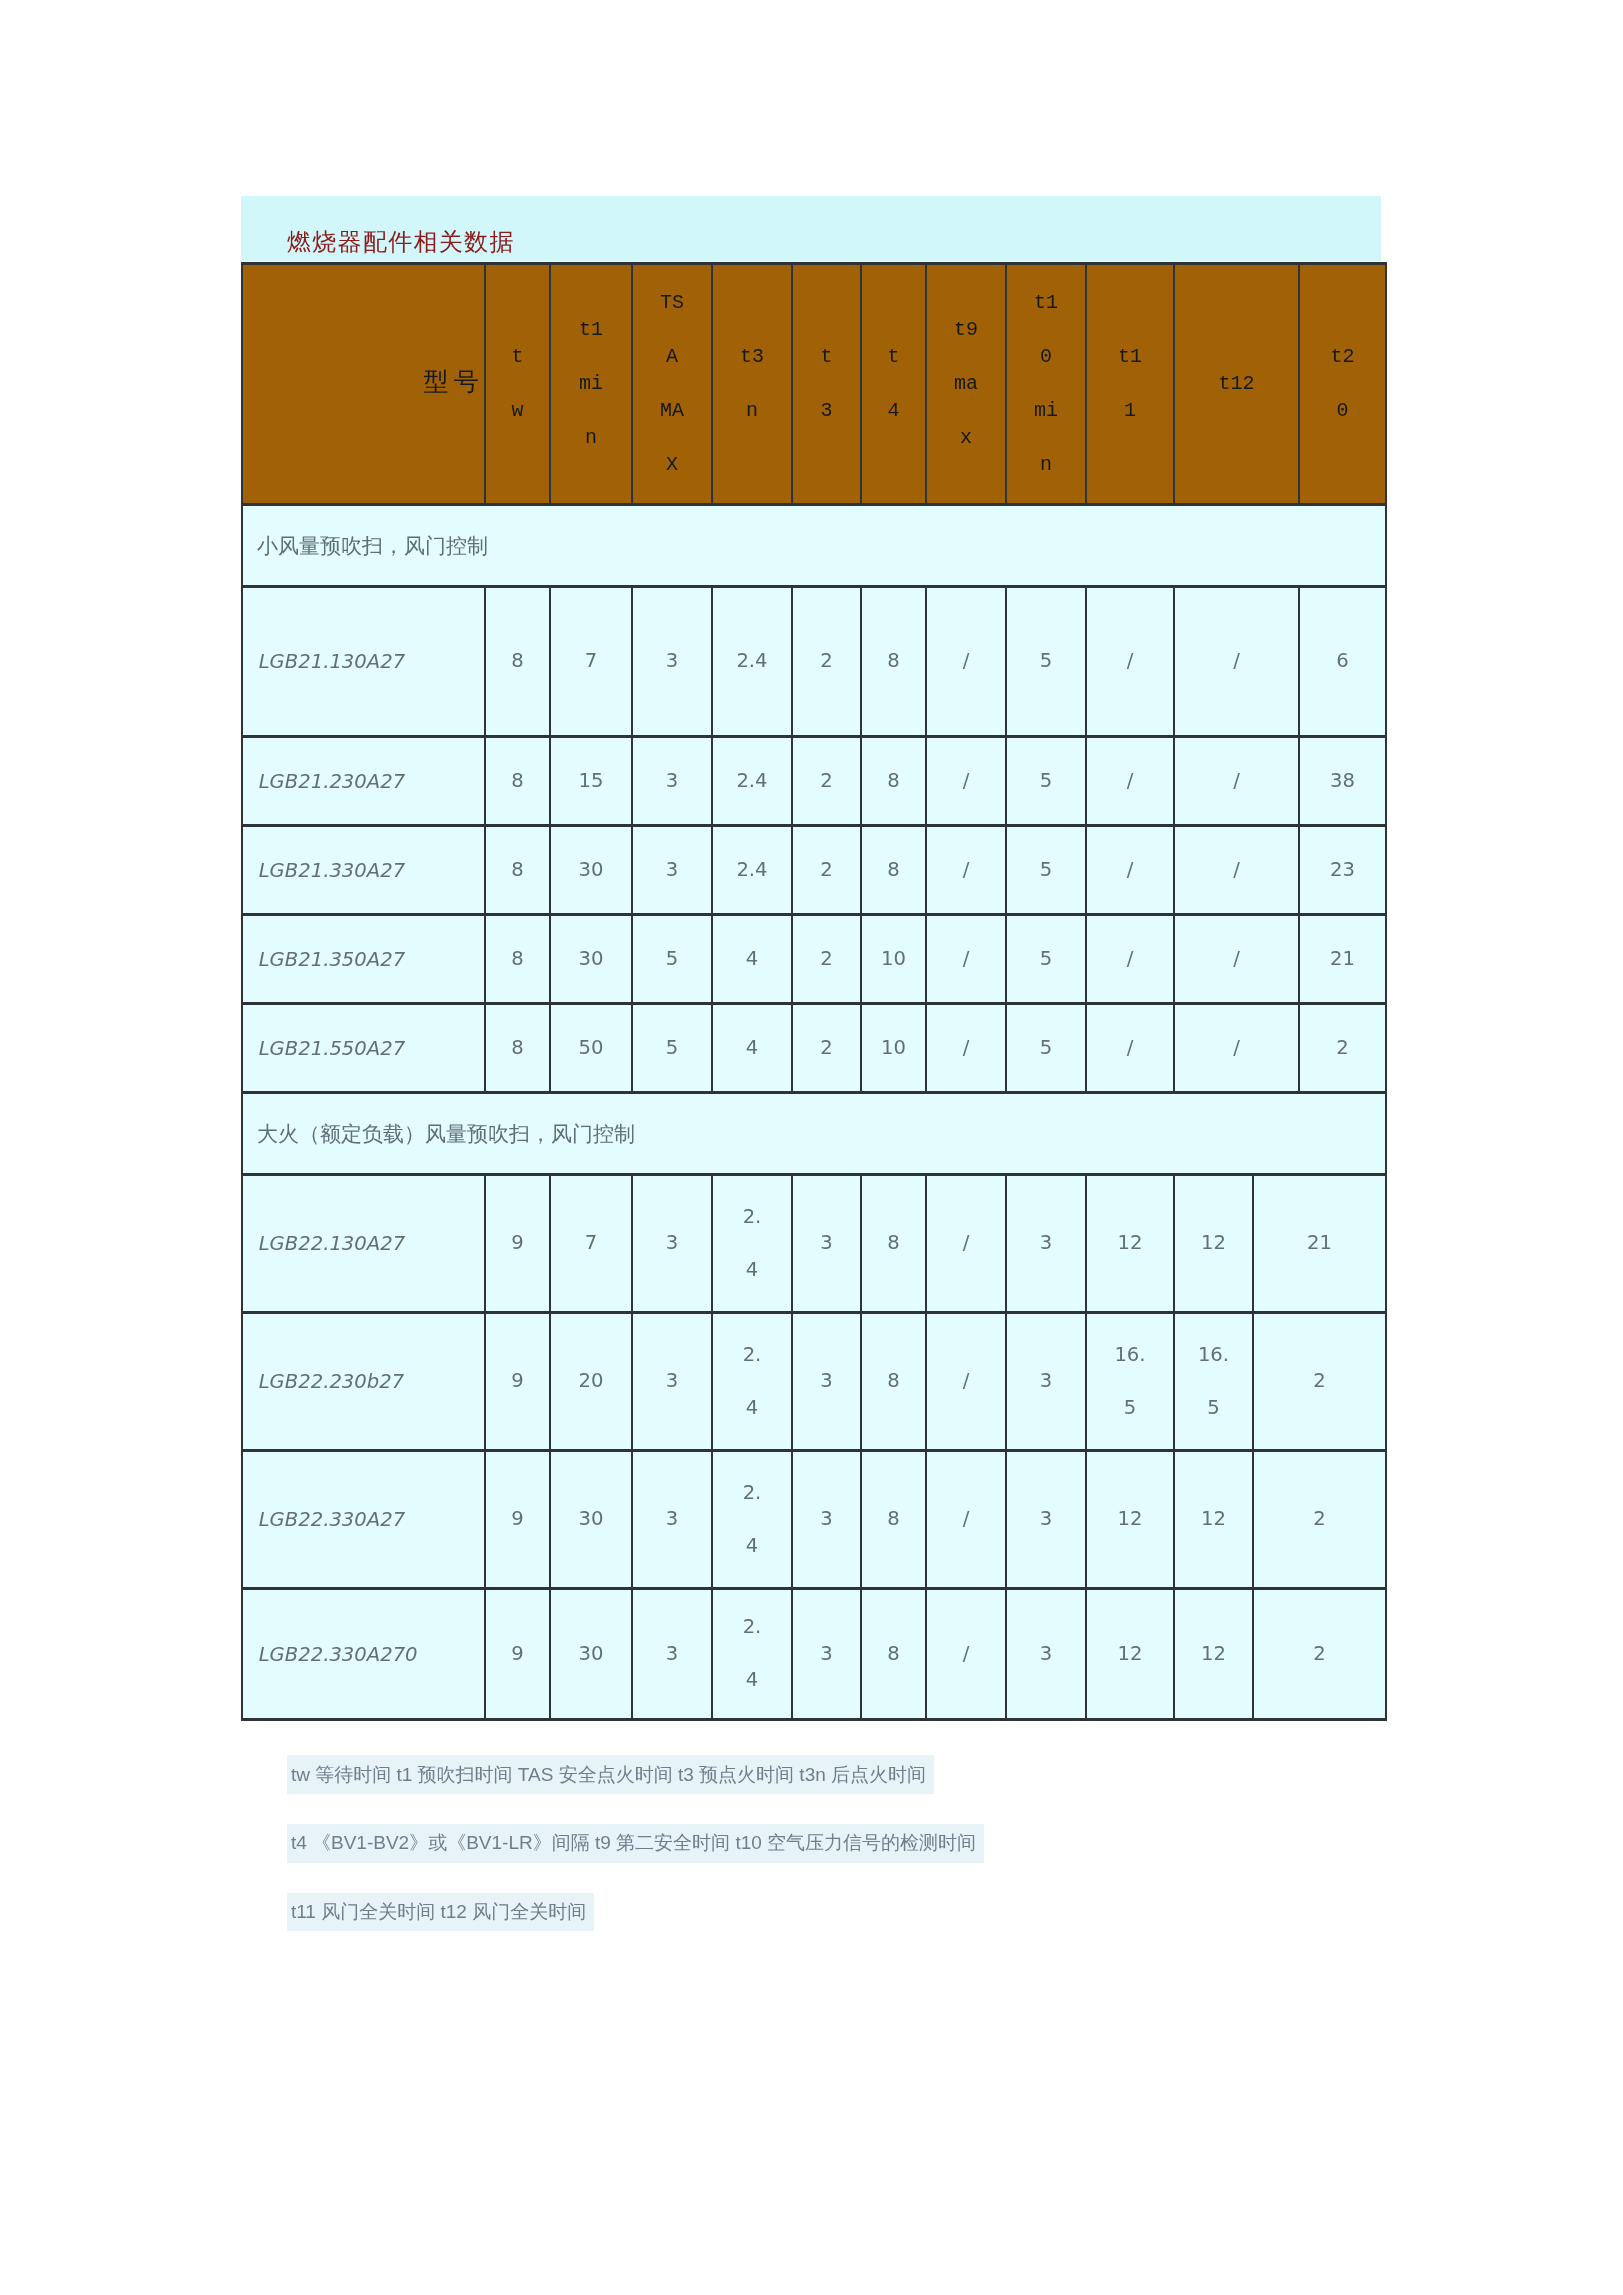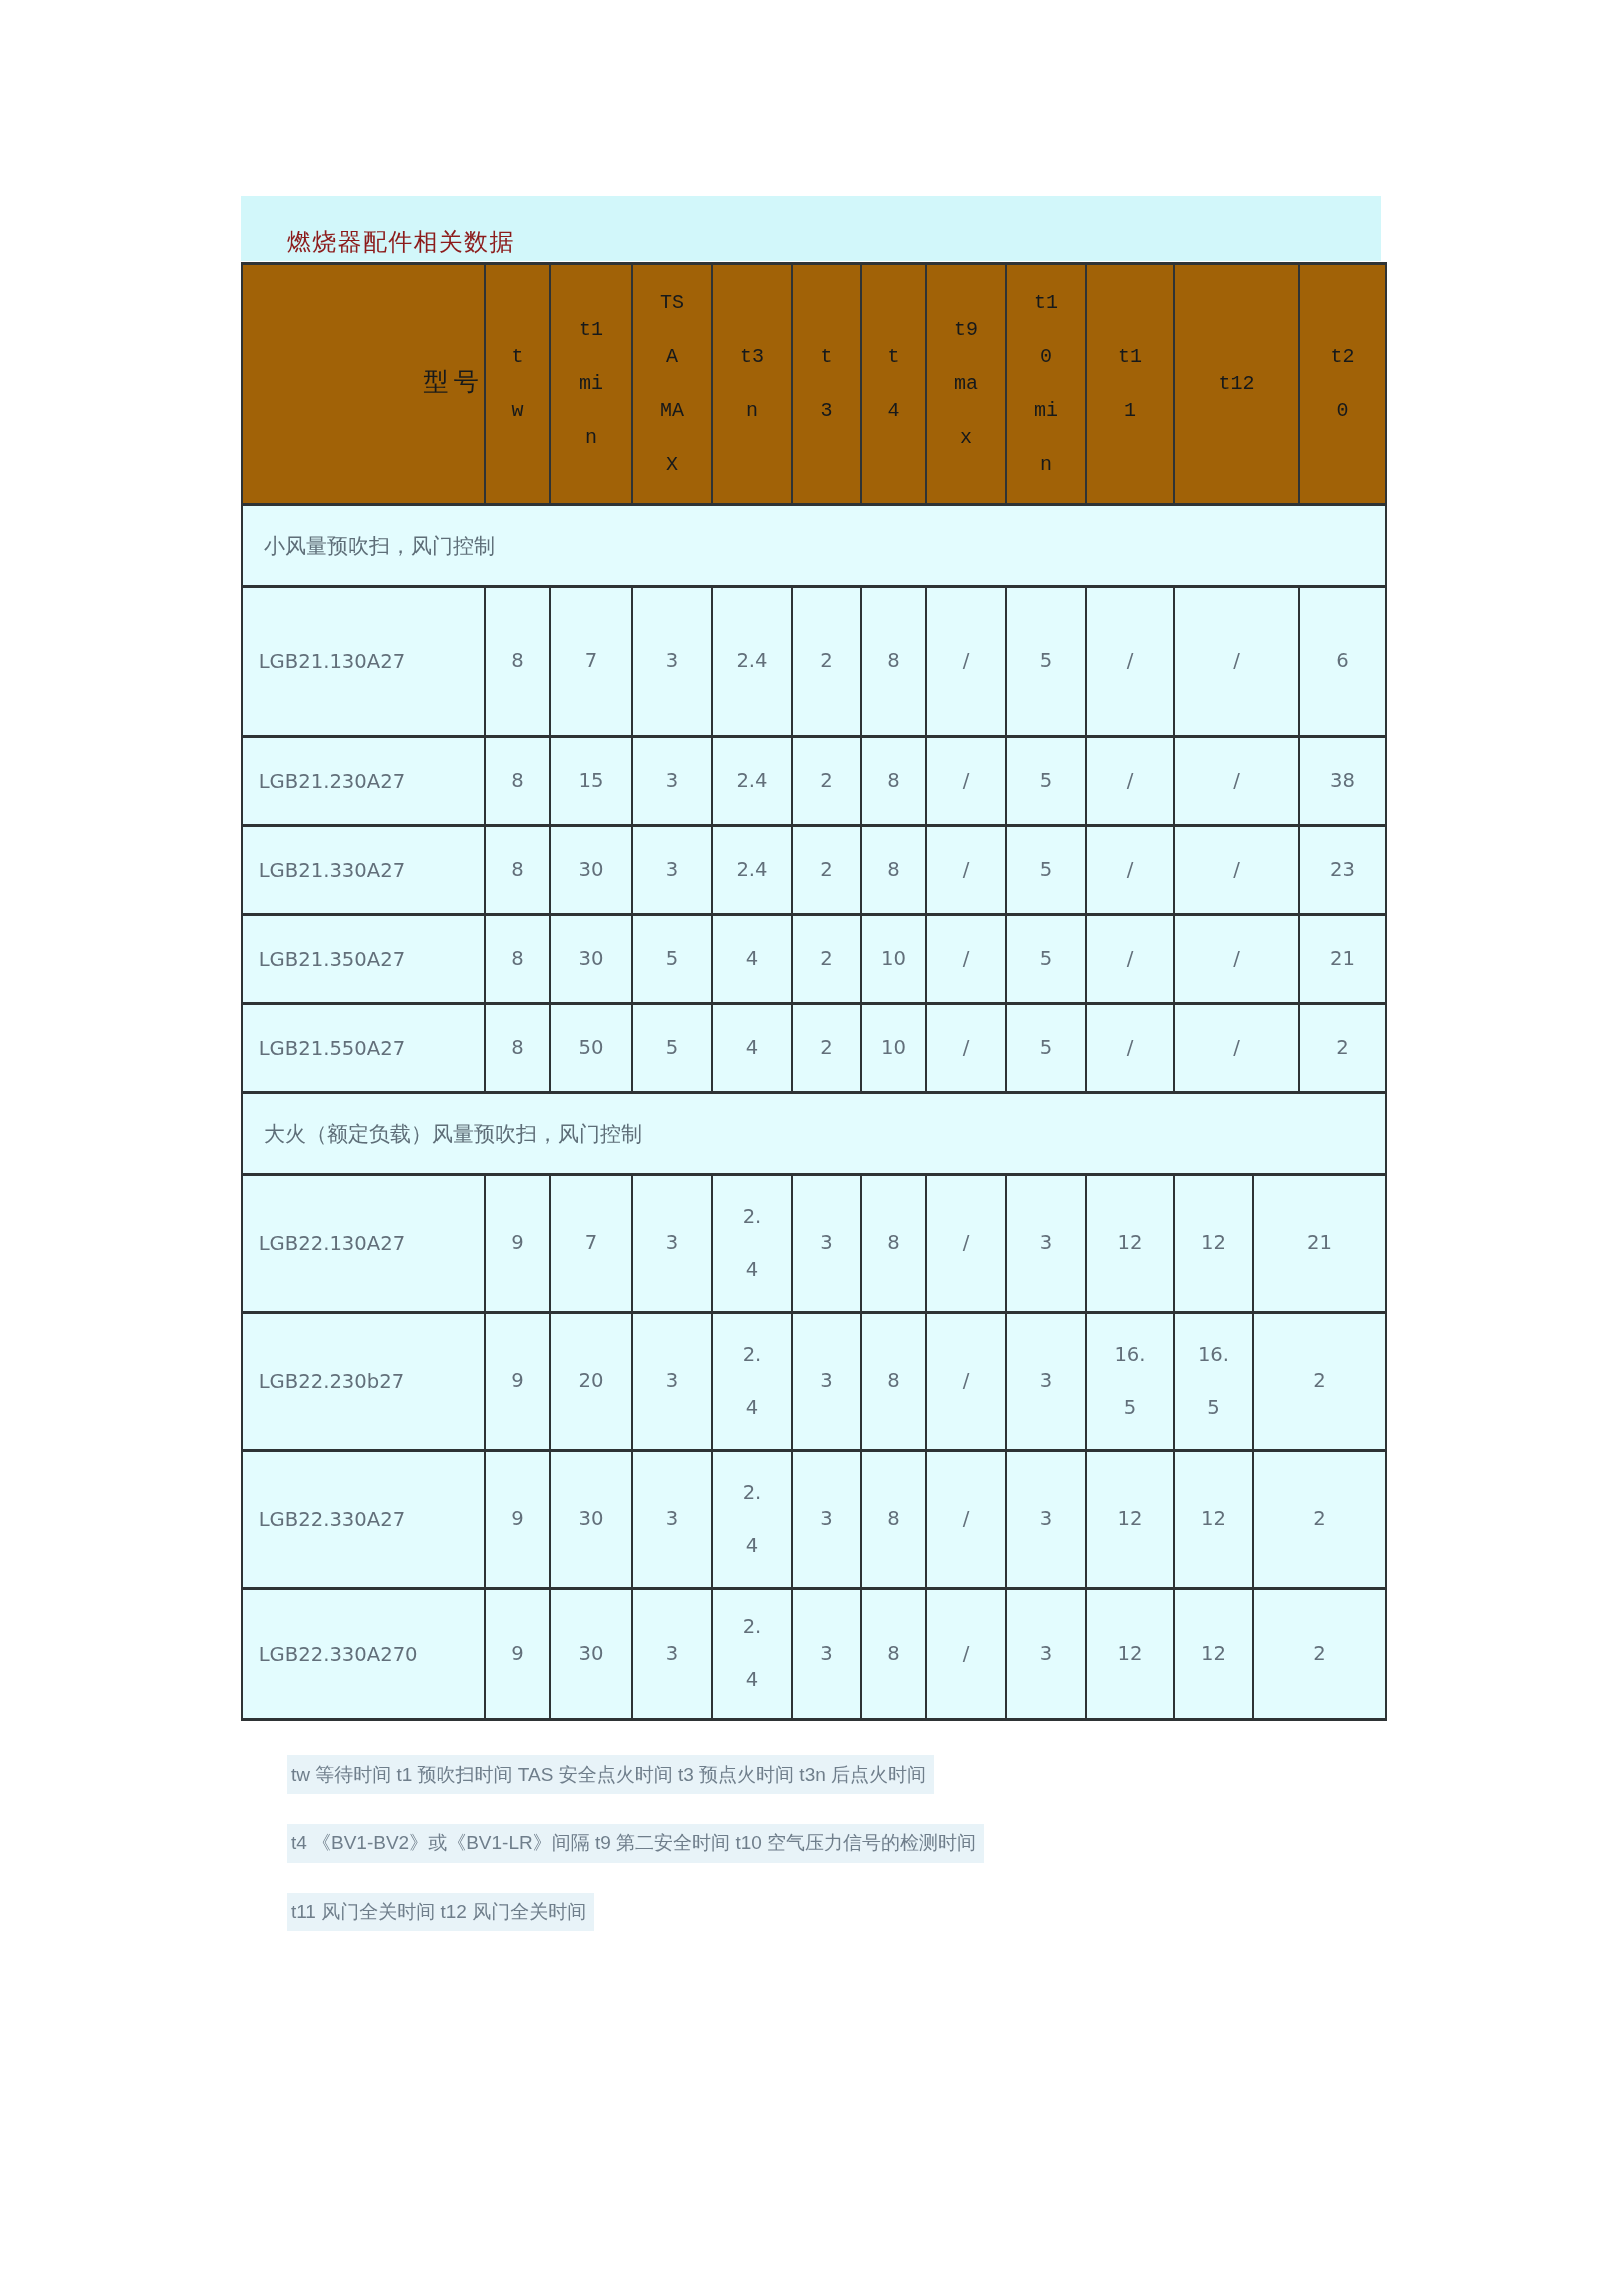--- a/index.html
+++ b/index.html
@@ -29,28 +29,28 @@
     white-space:pre-line;
   }
   tr.hdr td{
     height:238px;background:#a16207;color:#16191b;
     font-family:Liberation Mono, monospace;font-size:20px;line-height:2.7;
     text-align:center;
   }
   tr.hdr td.model-h{font-size:25px;line-height:1.2;letter-spacing:5.2px;text-align:right;}
   tr.sec td{
     height:79px;color:#5e6e78;font-size:21px;
-    font-family:"Liberation Serif", serif;text-align:left;padding-left:21px;
+    font-family:"Liberation Serif", serif;text-align:left;padding-left:14px;
   }
   tr.data-row td{
     color:#626f7a;font-family:"DejaVu Sans", sans-serif;font-size:19.6px;
     text-align:center;line-height:2.7;
   }
   tr.data-row td.model{
-    text-align:left;padding-left:15.7px;line-height:1.3;
+    text-align:left;padding-left:15.7px;line-height:1.3;font-style:italic;
   }
   tr.r-tall td{height:147px;}
   tr.r-std td{height:86px;}
   tr.r22 td{height:135px;}
   tr.r22e td{height:128px;}
   
   .footnotes{margin-top:34px;padding-left:46px;}
   .fn{margin:0 0 30px 0;line-height:1.0;}
   .fn .hl{
     background:#e8f3f8;color:#6f7e8b;font-size:19px;

